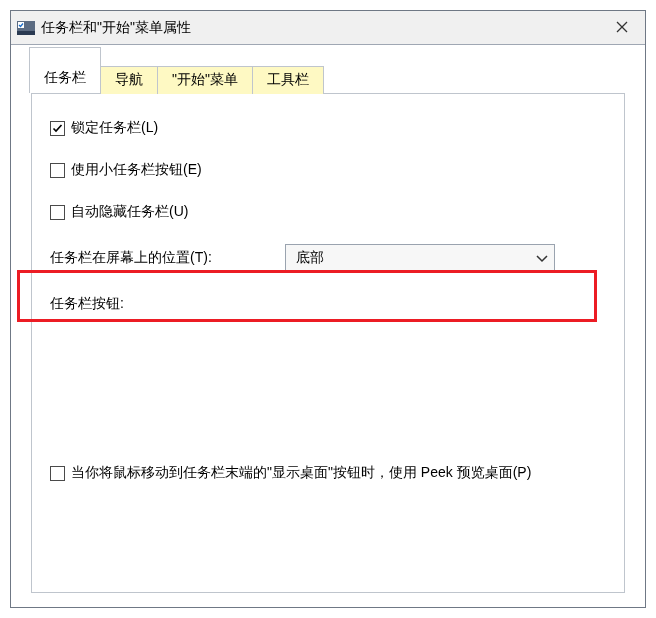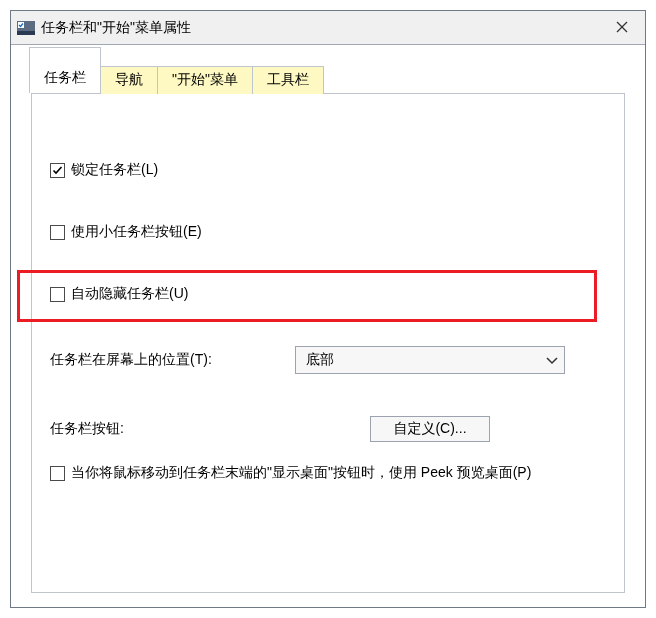--- a/index.html
+++ b/index.html
@@ -104,38 +104,36 @@
     position: relative;
     height: 500px;
   }
 
   
   .row {
     display: flex;
     align-items: center;
     margin-bottom: 22px;
     min-height: 20px;
-    margin-top: 42px;
   }
   .row.check {
     gap: 6px;
   }
   .checkbox {
     width: 15px; height: 15px;
     border: 1px solid var(--checkbox-border);
     background: #fff;
     display: inline-flex;
     align-items: center;
     justify-content: center;
   }
   .checkbox svg { display:none; }
   .checkbox.checked svg { display:block; }
 
   .row.labelled {
-    gap: 10px;
   }
   .row.labelled .lbl {
     width: 235px;
   }
   .select {
     flex: 0 0 270px;
     height: 28px;
     border: 1px solid var(--select-border);
     background: var(--select-bg);
     display: flex;
@@ -247,23 +245,20 @@
             <svg width="12" height="8" viewBox="0 0 12 8">
               <path d="M1 1 L6 6 L11 1" stroke="#333" stroke-width="1.5" fill="none"></path>
             </svg>
           </span>
         </div>
       </div>
 
 
       <div class="row labelled">
         <span class="lbl">任务栏按钮:</span>
-        <div style="flex:0 0 270px; display:flex; justify-content:center;">
-          <div class="btn">自定义(C)...</div>
-        </div>
       </div>
 
       <div class="peek-row">
         <span class="checkbox">
           
         </span>
         <span>当你将鼠标移动到任务栏末端的"显示桌面"按钮时，使用 Peek 预览桌面(P)</span>
       </div>
 
     </div>

